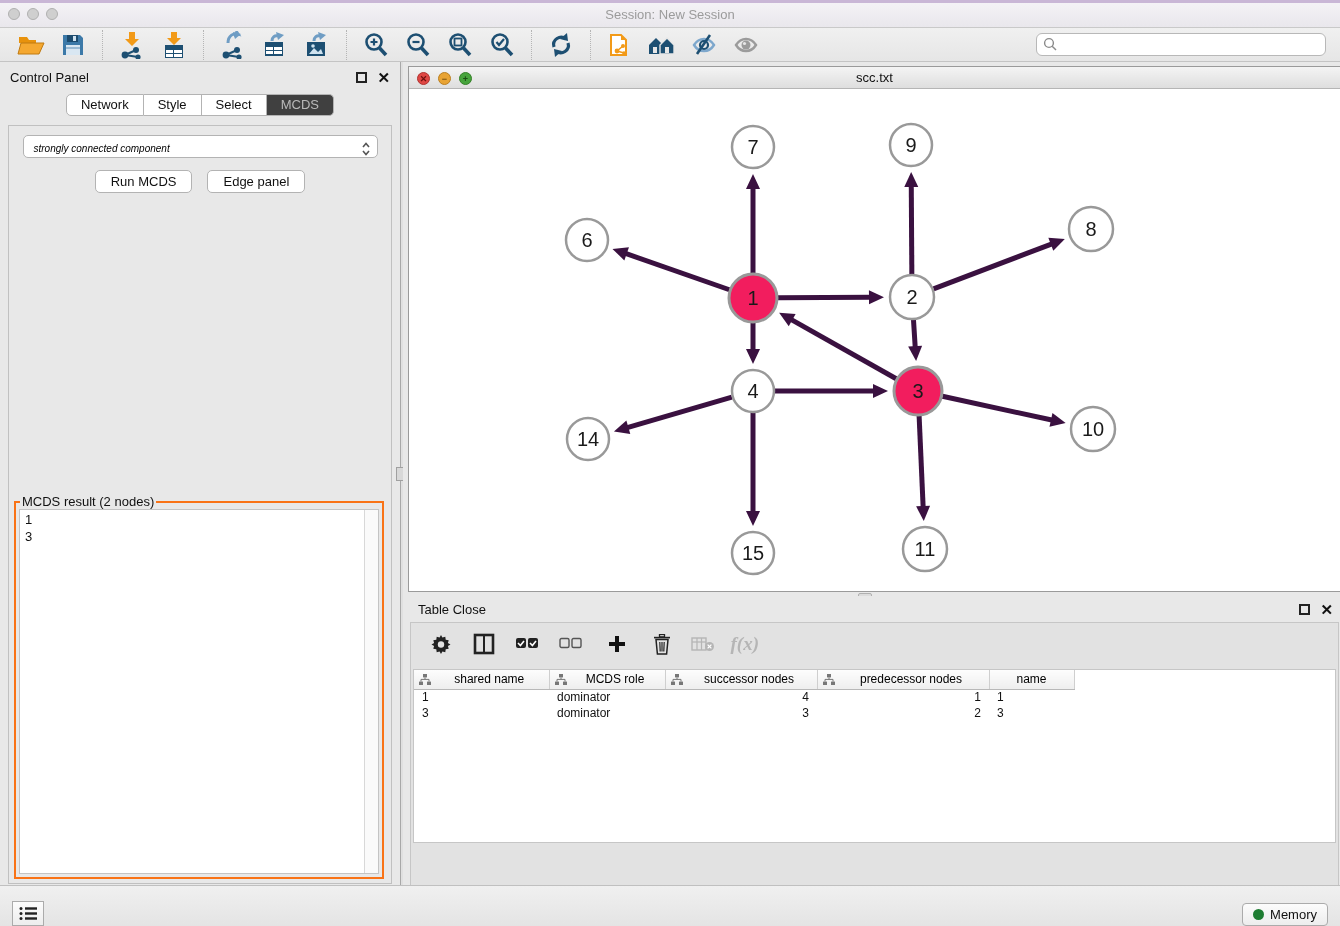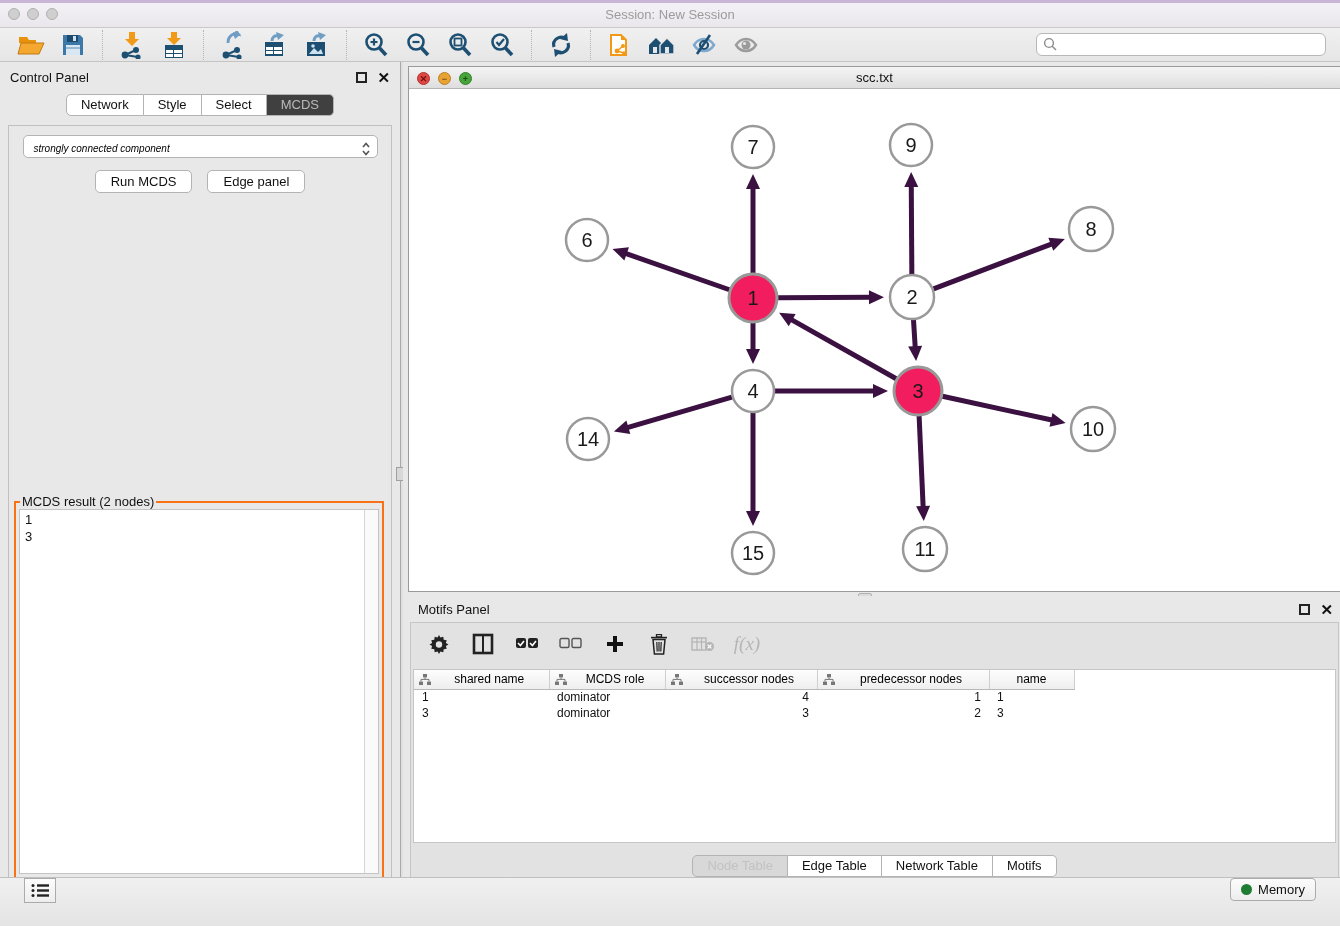--- a/index.html
+++ b/index.html
@@ -62,35 +62,35 @@
   .net-canvas { position:absolute; top:22px; left:0; right:0; bottom:0; background:#fff; }
 
   .h-splitter-handle { position:absolute; top:531px; left:455px; width:14px; height:5px; background:#dcdcdc; border:1px solid #b0b0b0; border-radius:2px; }
 
   
   .table-panel { position:absolute; top:534px; left:5px; width:933px; bottom:4px; background:#e8e8e8; }
   .tp-header { height:24px; display:flex; align-items:center; padding:2px 8px 0 10px; }
   .tp-title { font-size:13px; color:#111; flex:1; }
   .tp-body { position:absolute; top:26px; left:2px; right:2px; bottom:0; background:#e2e2e2; border:1px solid #c6c6c6; }
   .tp-toolbar { height:42px; display:flex; align-items:center; gap:20px; padding:0 16px; }
-  .tp-tool { display:flex; align-items:center; justify-content:center; width:24px; height:24px; cursor:pointer; }
+  .tp-tool { display:flex; align-items:center; justify-content:flex-end; width:24px; height:24px; cursor:pointer;font-weight:bold; }
   .tp-tool.disabled { cursor:default; }
   .fx-label { font-family:"Liberation Serif", serif; font-style:italic; font-size:19px; color:#b5b5b5; }
   .tbl-wrap { position:absolute; top:46px; left:2px; right:2px; bottom:42px; background:#fff; border:1px solid #c6c6c6; overflow:hidden; }
   table.node-table { border-collapse:collapse; font-size:12px; }
   table.node-table th { position:relative; height:19px; font-weight:normal; background:linear-gradient(#fdfdfd,#eeeeee); border-right:1px solid #cfcfcf; border-bottom:1px solid #b8b8b8; text-align:center; padding:0 6px 0 22px; }
   table.node-table th .hier { position:absolute; left:5px; top:4px; }
   table.node-table th.no-icon { padding-left:6px; }
   table.node-table td { height:16px; padding:0 8px; color:#111; border:none; }
   td.al { text-align:left; } td.ar { text-align:right; }
   .tp-tabs-row { position:absolute; left:0; right:0; bottom:8px; display:flex; justify-content:center; }
   .seg .segb.sel-gray { background:#d8d8d8; color:#c2c2c2; }
 
   
-  .statusbar { position:absolute; left:0; right:0; bottom:0; height:49px; background:linear-gradient(#f0f0f0,#e4e4e4); border-top:1px solid #c0c0c0; display:flex; align-items:flex-start; padding:0 24px; }
+  .statusbar { position:absolute; left:0; right:0; bottom:0; height:41px; background:linear-gradient(#f0f0f0,#e4e4e4); border-top:1px solid #c0c0c0; display:flex; align-items:flex-end; padding:0 12px; }
   .list-btn { width:32px; height:25px; background:linear-gradient(#fcfcfc,#ededed); border:1px solid #ababab; display:flex; align-items:center; justify-content:center; cursor:pointer; }
   .memory-btn { margin-left:auto; height:23px; background:linear-gradient(#fcfcfc,#ededed); border:1px solid #ababab; border-radius:4px; display:flex; align-items:center; gap:6px; padding:0 10px; font-size:13px; color:#111; cursor:pointer; }
   .mem-dot { width:11px; height:11px; border-radius:50%; background:#1e7d32; }
 </style>
 </head>
 <body>
 
 <div class="titlebar">
   <div class="tl-dots">
     <div class="tl-dot"></div>
@@ -353,21 +353,21 @@
             <circle cx="516" cy="460" r="22" fill="#ffffff" stroke="#999999" stroke-width="2.5"></circle>
             <text x="516" y="467" text-anchor="middle" font-size="20" font-family="&quot;Liberation Sans&quot;, sans-serif" fill="#1a1a1a">11</text>
           </svg>
       </div>
     </div>
 
     <div class="h-splitter-handle"></div>
 
     <div class="table-panel">
       <div class="tp-header">
-        <div class="tp-title">Motifs Panel</div>
+        <div class="tp-title">Table Close</div>
         <div class="panel-float"></div>
         <div class="panel-close">✕</div>
       </div>
       <div class="tp-body">
         <div class="tp-toolbar">
           <div class="tp-tool">
             <svg width="20" height="20" viewBox="0 0 20 20">
                 <path d="M10 1 l1.4 2.6 2.9-.8 .4 3 3 .4 -.8 2.9 2.6 1.4 -2.6 1.4 .8 2.9 -3 .4 -.4 3 -2.9-.8 -1.4 2.6 -1.4-2.6 -2.9 .8 -.4-3 -3-.4 .8-2.9 -2.6-1.4 2.6-1.4 -.8-2.9 3-.4 .4-3 2.9 .8 z" fill="#222"></path>
                 <circle cx="10" cy="10.5" r="3.2" fill="#e2e2e2"></circle>
               </svg>
@@ -463,28 +463,20 @@
                 <tr>
                   <td class="al">3</td>
                   <td class="al">dominator</td>
                   <td class="ar">3</td>
                   <td class="ar">2</td>
                   <td class="al">3</td>
                 </tr>
               </tbody>
           </table>
         </div>
-        <div class="tp-tabs-row">
-          <div class="seg">
-              <button class="segb sel-gray">Node Table</button>
-              <button class="segb">Edge Table</button>
-              <button class="segb">Network Table</button>
-              <button class="segb">Motifs</button>
-            </div>
-        </div>
       </div>
     </div>
 
   </div>
 </div>
 
 <div class="statusbar">
   <div class="list-btn">
     <svg width="18" height="15" viewBox="0 0 18 15">
         <circle cx="2" cy="2.5" r="1.5" fill="#222"></circle>

